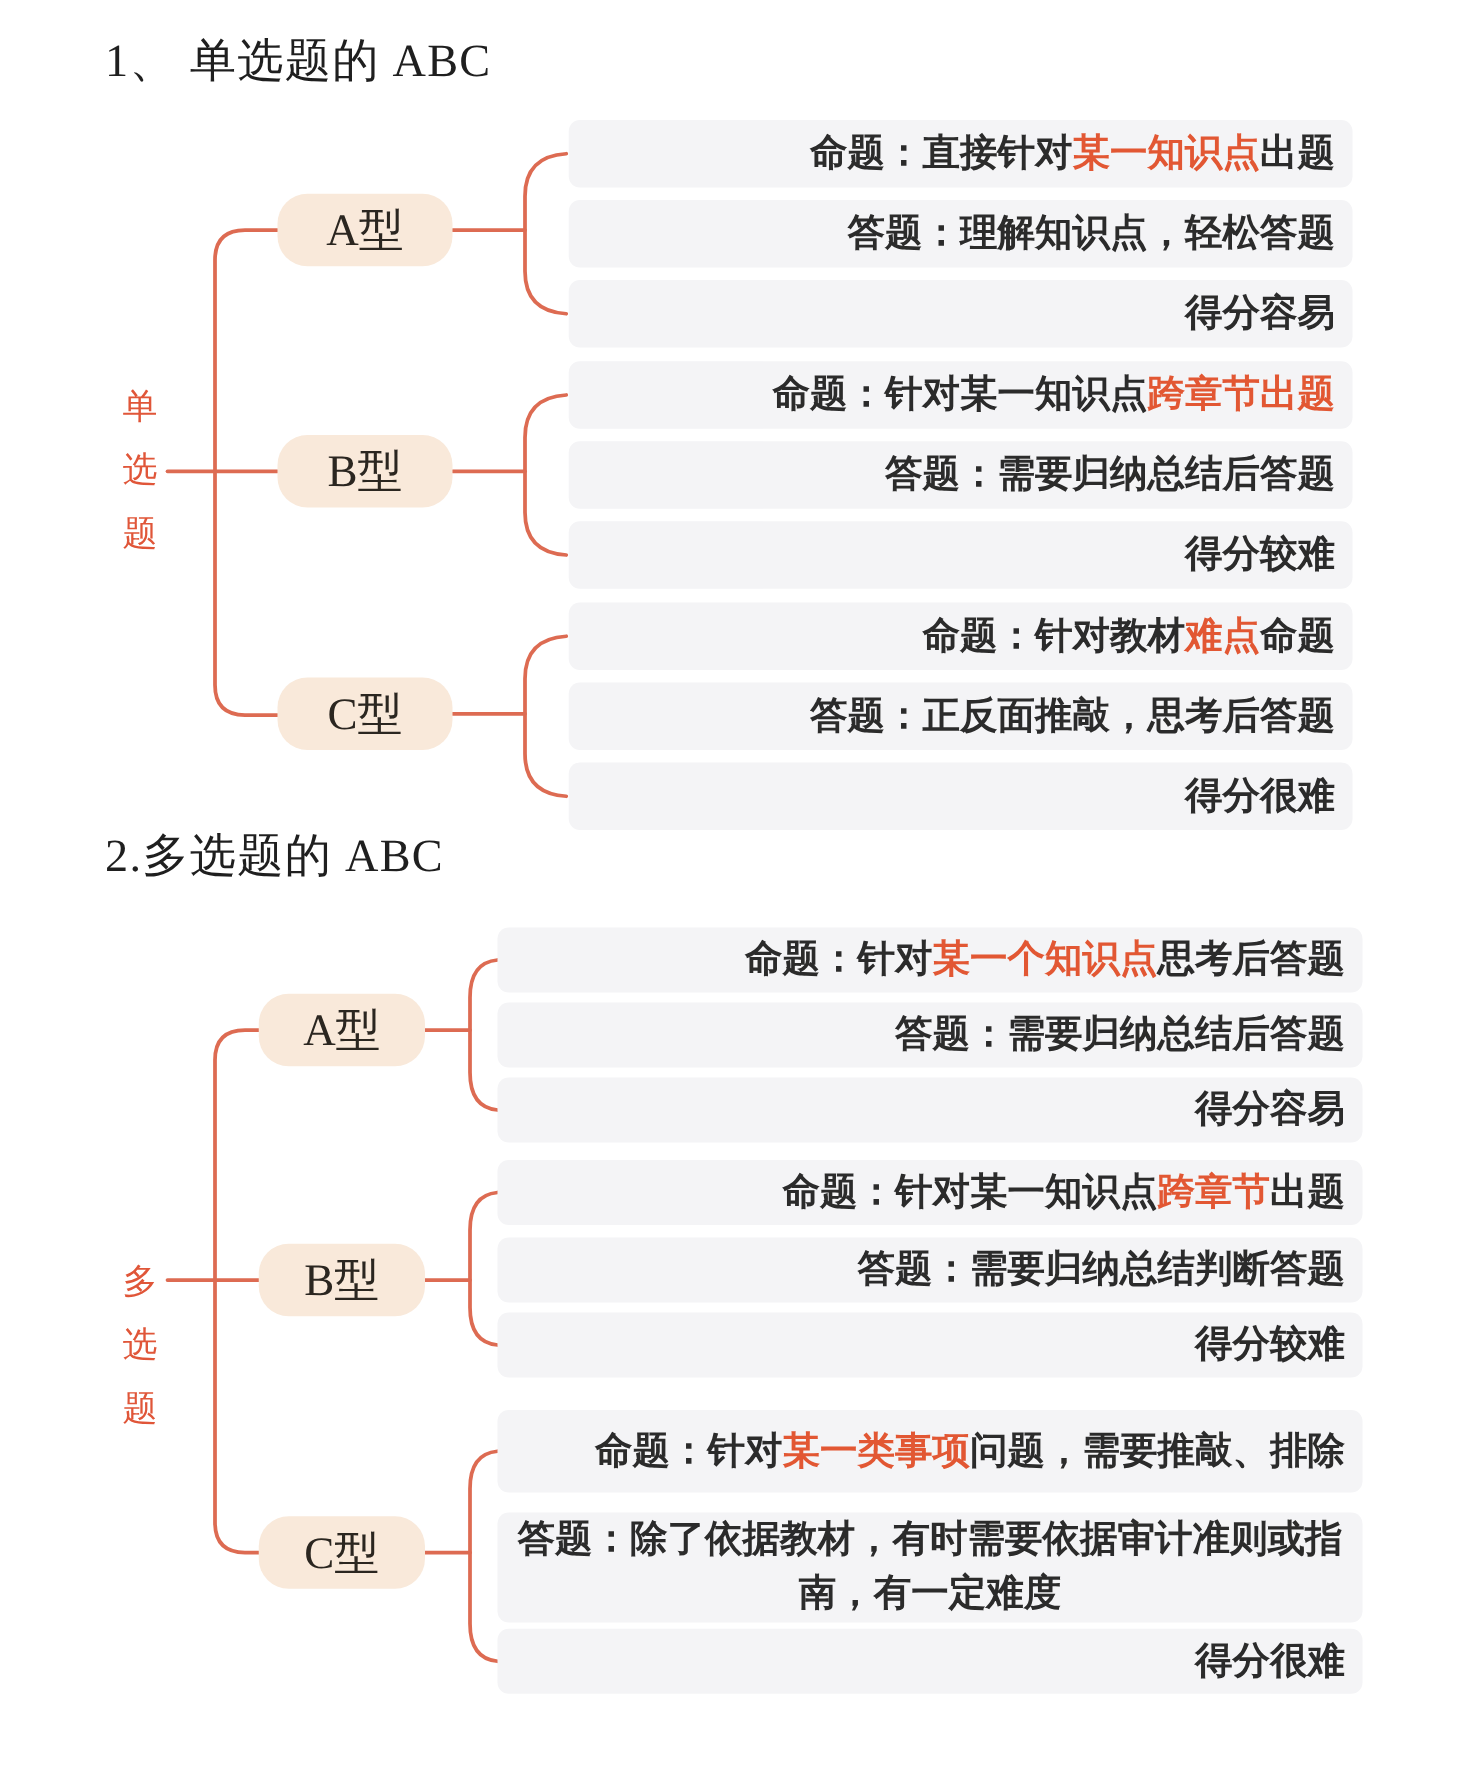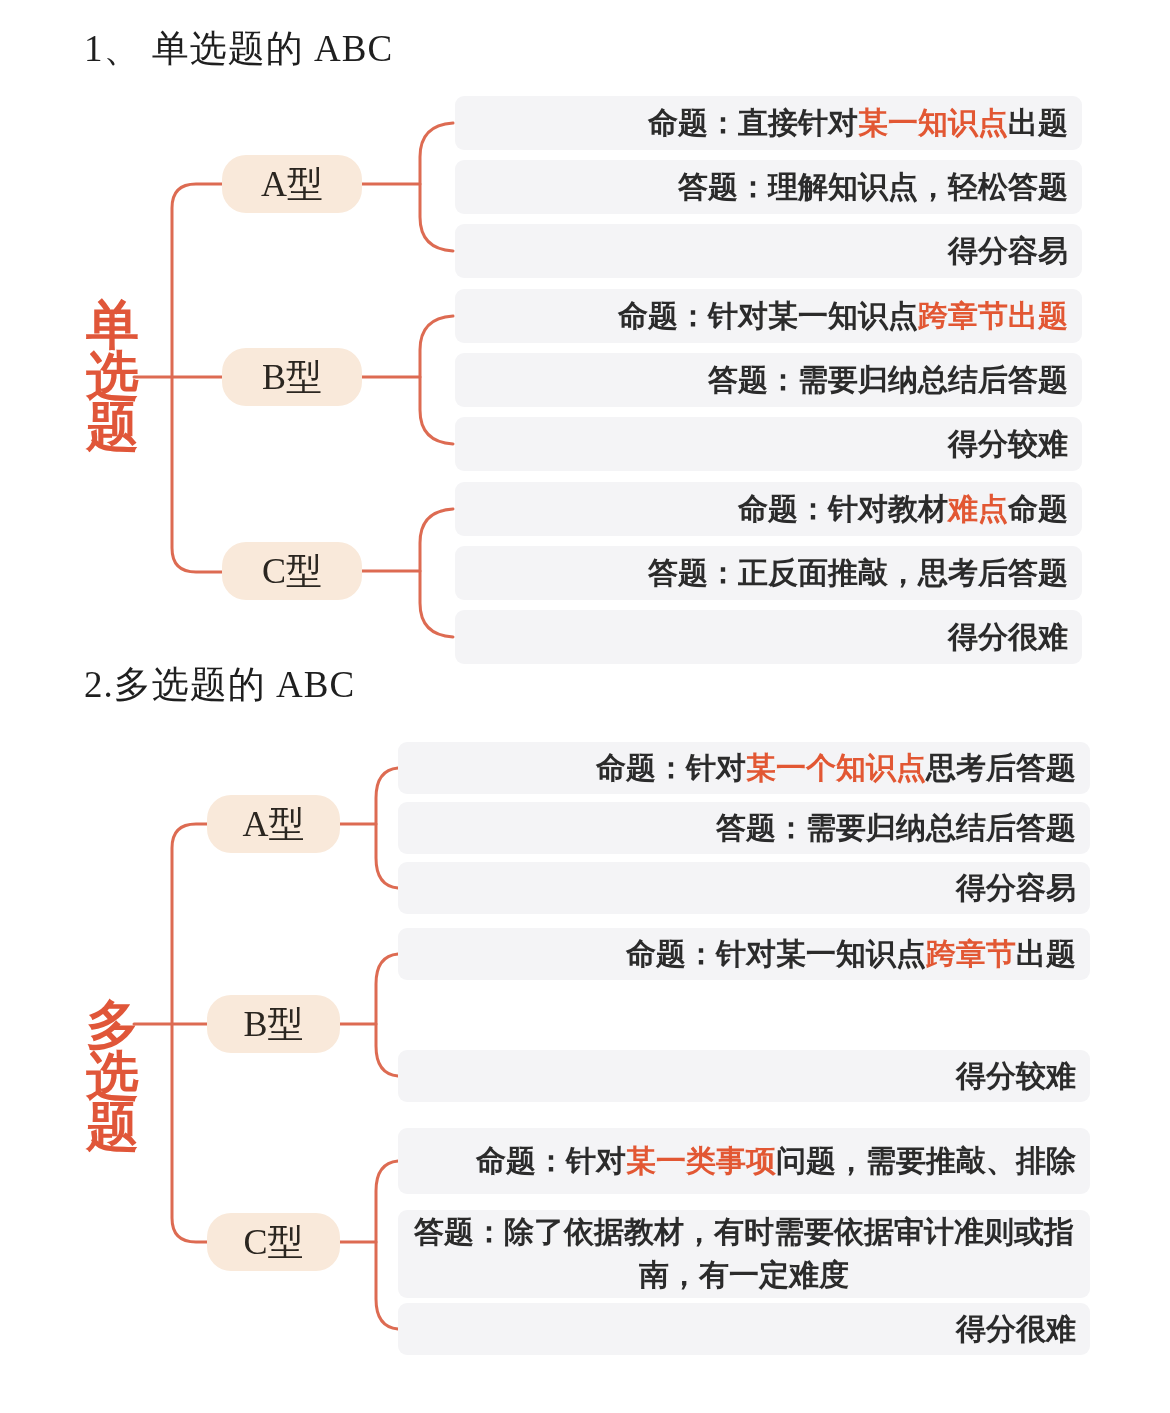--- a/index.html
+++ b/index.html
@@ -2,22 +2,22 @@
 <html style="--line: #dd6b52; --root-text: #e05639; --highlight: #e25733; --type-box-bg: #f9e9da; --row-bg: #f4f4f6; --text: #2b2b2b; --background: #ffffff;"><head>
 <meta charset="utf-8">
 <style>
   html,body{margin:0;padding:0;background:#ffffff;}
   body{width:1170px;height:1413px;position:relative;overflow:hidden;
        font-family:"Liberation Serif","DejaVu Serif",serif;}
   .canvas{position:absolute;left:0;top:0;width:1170px;height:1413px;}
   .connectors{position:absolute;left:0;top:0;width:1170px;height:1413px;}
   .connectors path{fill:none;stroke:var(--line,#dd6b52);stroke-width:3;stroke-linecap:round;}
   .title{position:absolute;margin:0;font-size:37px;font-weight:400;color:#1f1f1f;letter-spacing:1px;white-space:nowrap;}
-  .root-label{position:absolute;width:52px;text-align:center;font-size:53px;line-height:51px;
-              font-weight:700;color:var(--root-text,#e05639);}
+  .root-label{position:absolute;width:52px;text-align:center;font-size:28px;line-height:51px;
+              font-weight:400;color:var(--root-text,#e05639);}
   .type-box{position:absolute;background:var(--type-box-bg,#f9e9da);border-radius:24px;
             display:flex;align-items:center;justify-content:center;
             font-size:36px;color:#2b2620;}
   .fact-row{position:absolute;background:var(--row-bg,#f4f4f6);border-radius:9px;
             display:flex;align-items:center;justify-content:flex-end;flex-wrap:wrap;
             text-align:center;font-size:30px;font-weight:600;color:var(--text,#2b2b2b);
             line-height:1.42;padding:0 14px;box-sizing:border-box;}
   .fact-row span{white-space:pre-wrap;}
   .hl{color:var(--highlight,#e25733);}
 </style>
@@ -108,20 +108,23 @@
     </div>
   <div class="fact-row" style="left:398px;top:862px;width:692px;height:52px;">
       <span>得分容易</span>
     </div>
 
   <div class="fact-row" style="left:398px;top:928px;width:692px;height:52px;">
       <span>命题：针对某一知识点</span>
       <span class="hl">跨章节</span>
       <span>出题</span>
     </div>
+  <div class="fact-row" style="left:398px;top:990px;width:692px;height:52px;">
+      <span>答题：需要归纳总结判断答题</span>
+    </div>
   <div class="fact-row" style="left:398px;top:1050px;width:692px;height:52px;">
       <span>得分较难</span>
     </div>
 
   <div class="fact-row" style="left:398px;top:1128px;width:692px;height:66px;">
       <span>命题：针对</span>
       <span class="hl">某一类事项</span>
       <span>问题，需要推敲、排除</span>
     </div>
   <div class="fact-row" style="left:398px;top:1210px;width:692px;height:88px;">

